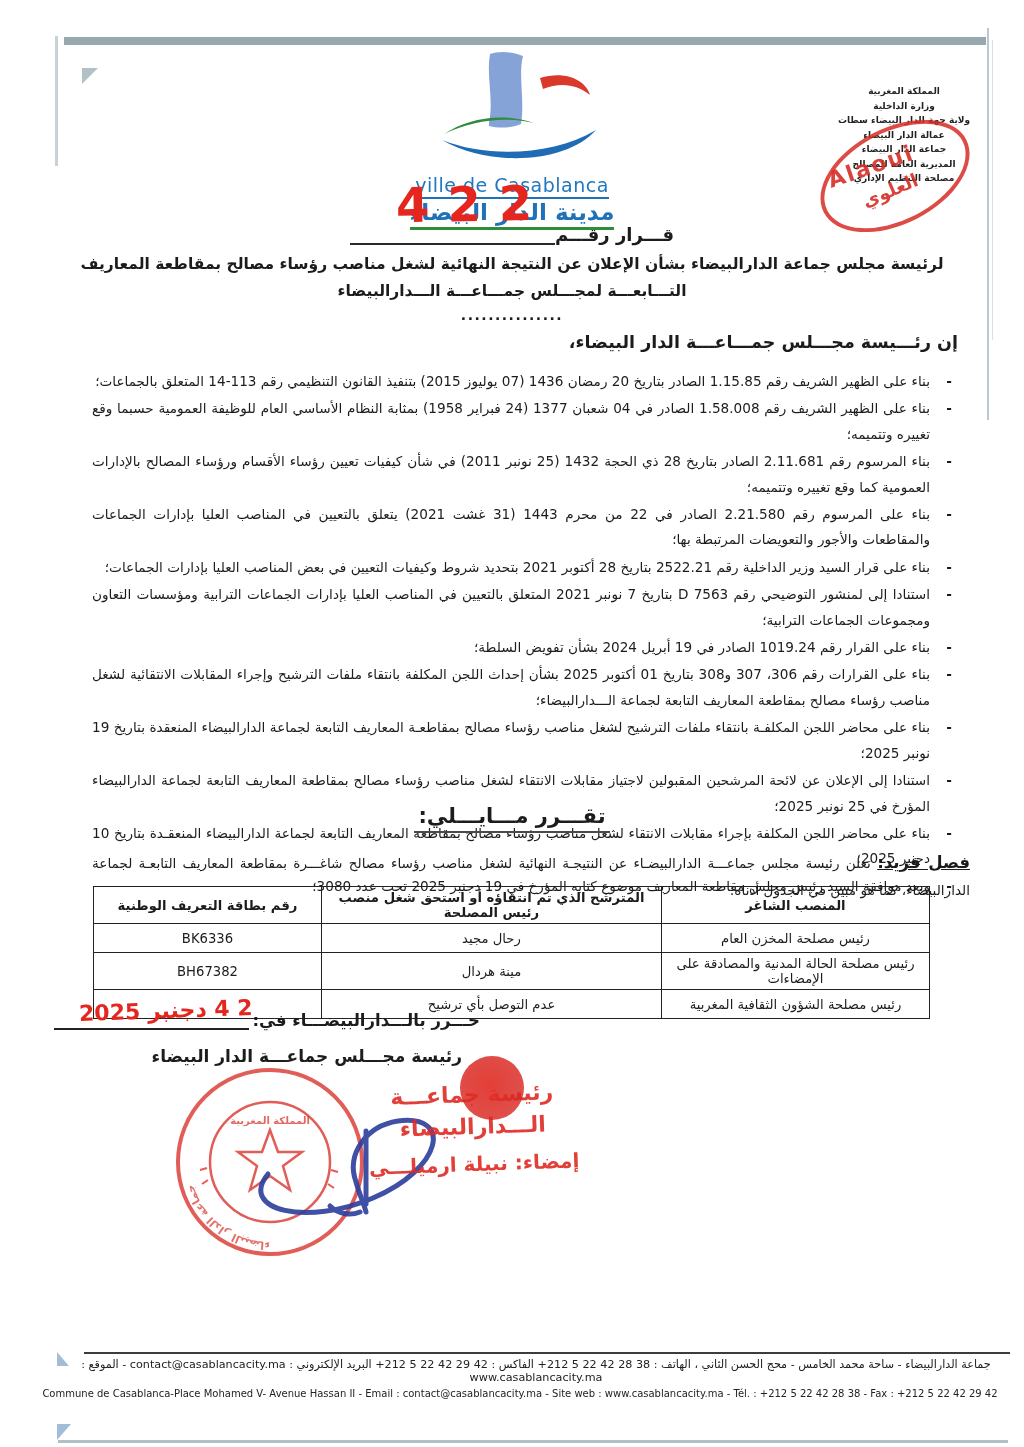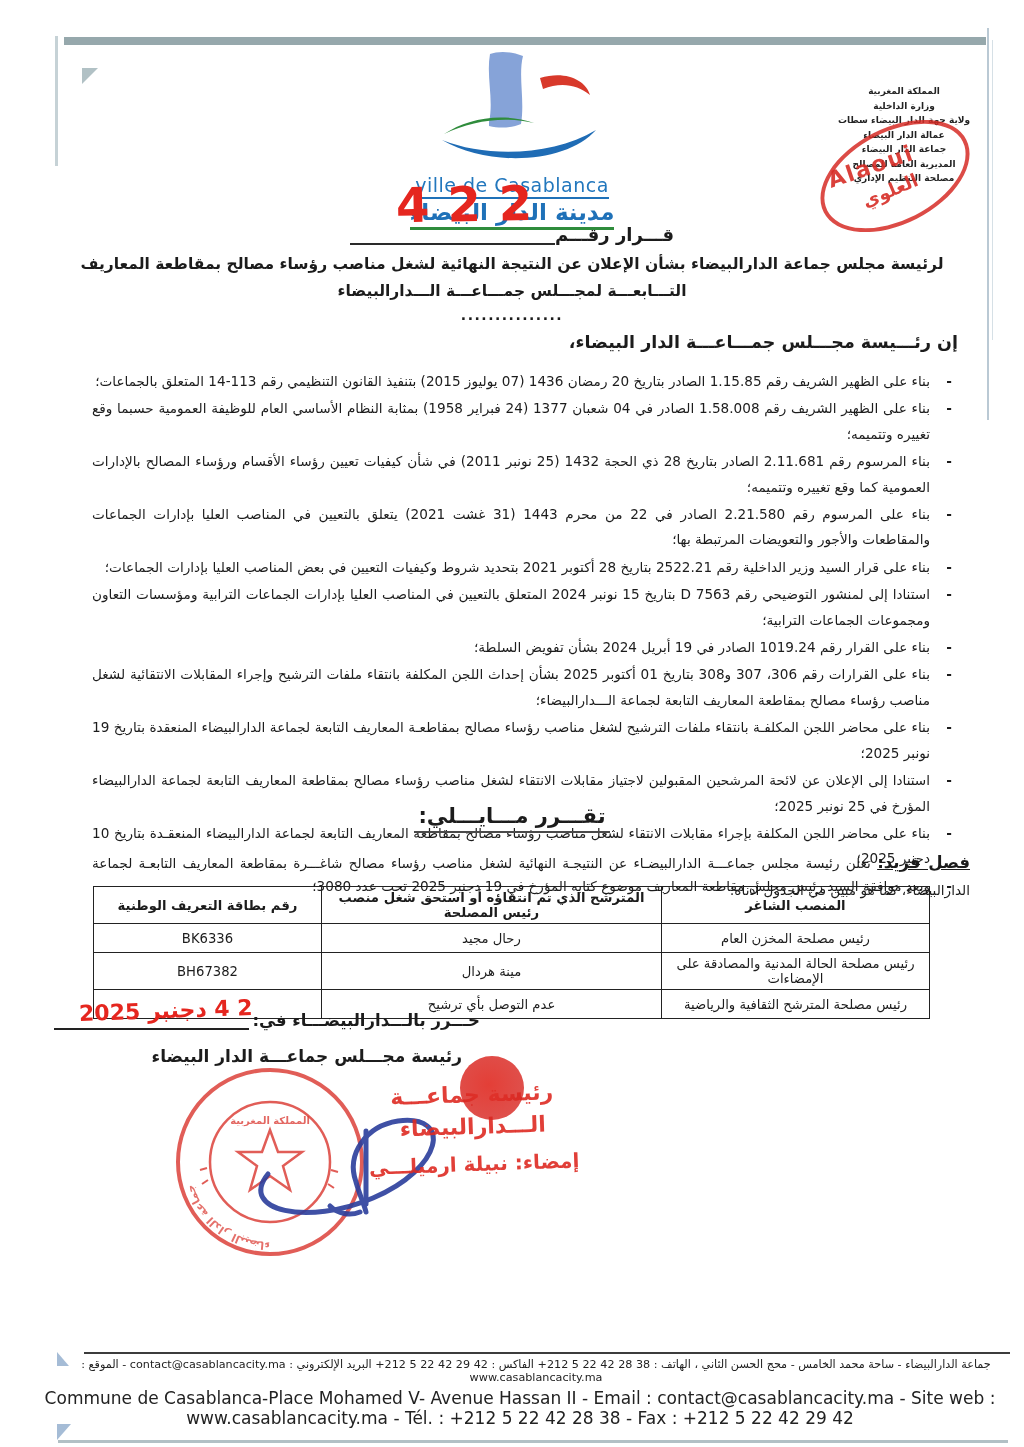--- a/index.html
+++ b/index.html
@@ -71,21 +71,21 @@
   .sig-svg{position:absolute;top:1086px;left:238px;}
   .red-stamp-text{position:absolute;top:1080px;left:348px;width:250px;transform:rotate(-2deg);color:rgba(222,42,34,.9);font-weight:bold;text-align:center;direction:rtl;}
   .red-stamp-text .l1{font-size:22px;line-height:30px;}
   .red-stamp-text .l2{font-size:22px;line-height:34px;}
   .red-stamp-text .l3{font-size:20px;line-height:40px;}
   .stamp-blob{position:absolute;top:1056px;left:460px;width:64px;height:64px;border-radius:50%;background:radial-gradient(circle at 45% 45%, rgba(226,52,44,.95), rgba(210,30,26,.75));}
 
   
   .footer-sep{position:absolute;top:1352px;left:84px;width:926px;height:2px;background:#3c3c3c;}
   .footer-ar{position:absolute;top:1358px;left:46px;width:980px;text-align:center;font-size:11.2px;direction:rtl;color:#222;}
-  .footer-fr{position:absolute;top:1388px;left:30px;width:980px;text-align:center;font-size:17px;color:#222;}
+  .footer-fr{position:absolute;top:1388px;left:30px;width:980px;text-align:center;font-size:10px;color:#222;}
 </style>
 </head>
 <body>
 
 <div class="page">
 
   <div class="scan-top-band"></div>
   <div class="scan-corner-triangle"></div>
   <div class="scan-left-strip"></div>
   <div class="scan-right-line1"></div>
@@ -135,21 +135,21 @@
   </div>
 
   <div class="preamble">إن رئـــيسة مجـــلس جمـــاعـــة الدار البيضاء،</div>
 
   <div class="recitals">
     <div class="recital">بناء على الظهير الشريف رقم 1.15.85 الصادر بتاريخ 20 رمضان 1436 (07 يوليوز 2015) بتنفيذ القانون التنظيمي رقم 113-14 المتعلق بالجماعات؛</div>
     <div class="recital">بناء على الظهير الشريف رقم 1.58.008 الصادر في 04 شعبان 1377 (24 فبراير 1958) بمثابة النظام الأساسي العام للوظيفة العمومية حسبما وقع تغييره وتتميمه؛</div>
     <div class="recital">بناء المرسوم رقم 2.11.681 الصادر بتاريخ 28 ذي الحجة 1432 (25 نونبر 2011) في شأن كيفيات تعيين رؤساء الأقسام ورؤساء المصالح بالإدارات العمومية كما وقع تغييره وتتميمه؛</div>
     <div class="recital">بناء على المرسوم رقم 2.21.580 الصادر في 22 من محرم 1443 (31 غشت 2021) يتعلق بالتعيين في المناصب العليا بإدارات الجماعات والمقاطعات والأجور والتعويضات المرتبطة بها؛</div>
     <div class="recital">بناء على قرار السيد وزير الداخلية رقم 2522.21 بتاريخ 28 أكتوبر 2021 بتحديد شروط وكيفيات التعيين في بعض المناصب العليا بإدارات الجماعات؛</div>
-    <div class="recital">استنادا إلى لمنشور التوضيحي رقم D 7563 بتاريخ 15 نونبر 2024 المتعلق بالتعيين في المناصب العليا بإدارات الجماعات الترابية ومؤسسات التعاون ومجموعات الجماعات الترابية؛</div>
+    <div class="recital">استنادا إلى لمنشور التوضيحي رقم D 7563 بتاريخ 7 نونبر 2021 المتعلق بالتعيين في المناصب العليا بإدارات الجماعات الترابية ومؤسسات التعاون ومجموعات الجماعات الترابية؛</div>
     <div class="recital">بناء على القرار رقم 1019.24 الصادر في 19 أبريل 2024 بشأن تفويض السلطة؛</div>
     <div class="recital">بناء على القرارات رقم 306، 307 و308 بتاريخ 01 أكتوبر 2025 بشأن إحداث اللجن المكلفة بانتقاء ملفات الترشيح وإجراء المقابلات الانتقائية لشغل مناصب رؤساء مصالح بمقاطعة المعاريف التابعة لجماعة الـــدارالبيضاء؛</div>
     <div class="recital">بناء على محاضر اللجن المكلفـة بانتقاء ملفات الترشيح لشغل مناصب رؤساء مصالح بمقاطعـة المعاريف التابعة لجماعة الدارالبيضاء المنعقدة بتاريخ 19 نونبر 2025؛</div>
     <div class="recital">استنادا إلى الإعلان عن لائحة المرشحين المقبولين لاجتياز مقابلات الانتقاء لشغل مناصب رؤساء مصالح بمقاطعة المعاريف التابعة لجماعة الدارالبيضاء المؤرخ في 25 نونبر 2025؛</div>
     <div class="recital">بناء على محاضر اللجن المكلفة بإجراء مقابلات الانتقاء لشغل مناصب رؤساء مصالح بمقاطعة المعاريف التابعة لجماعة الدارالبيضاء المنعقـدة بتاريخ 10 دجنبر 2025؛</div>
     <div class="recital">وبعد موافقة السيد رئيس مجلس مقاطعة المعاريف موضوع كتابه المؤرخ في 19 دجنبر 2025 تحت عدد 3080؛</div>
   </div>
 
   <div class="op-heading">
     <span>تقـــرر مـــايـــلي:</span>
@@ -177,21 +177,21 @@
         <td>رئيس مصلحة المخزن العام</td>
         <td>رحال مجيد</td>
         <td>BK6336</td>
       </tr>
       <tr>
         <td>رئيس مصلحة الحالة المدنية والمصادقة على الإمضاءات</td>
         <td>مينة هردال</td>
         <td>BH67382</td>
       </tr>
       <tr>
-        <td>رئيس مصلحة المترشح الثقافية والرياضية</td>
+        <td>رئيس مصلحة الشؤون الثقافية المغربية</td>
         <td>عدم التوصل بأي ترشيح</td>
         <td></td>
       </tr>
     </tbody>
   </table>
 
   <div class="place-row">
     <span class="place-label">حـــرر بالـــدارالبيضـــاء في:</span>
     <span class="date-line">
       <span class="date-red">2 4 دجنبر 2025</span>

